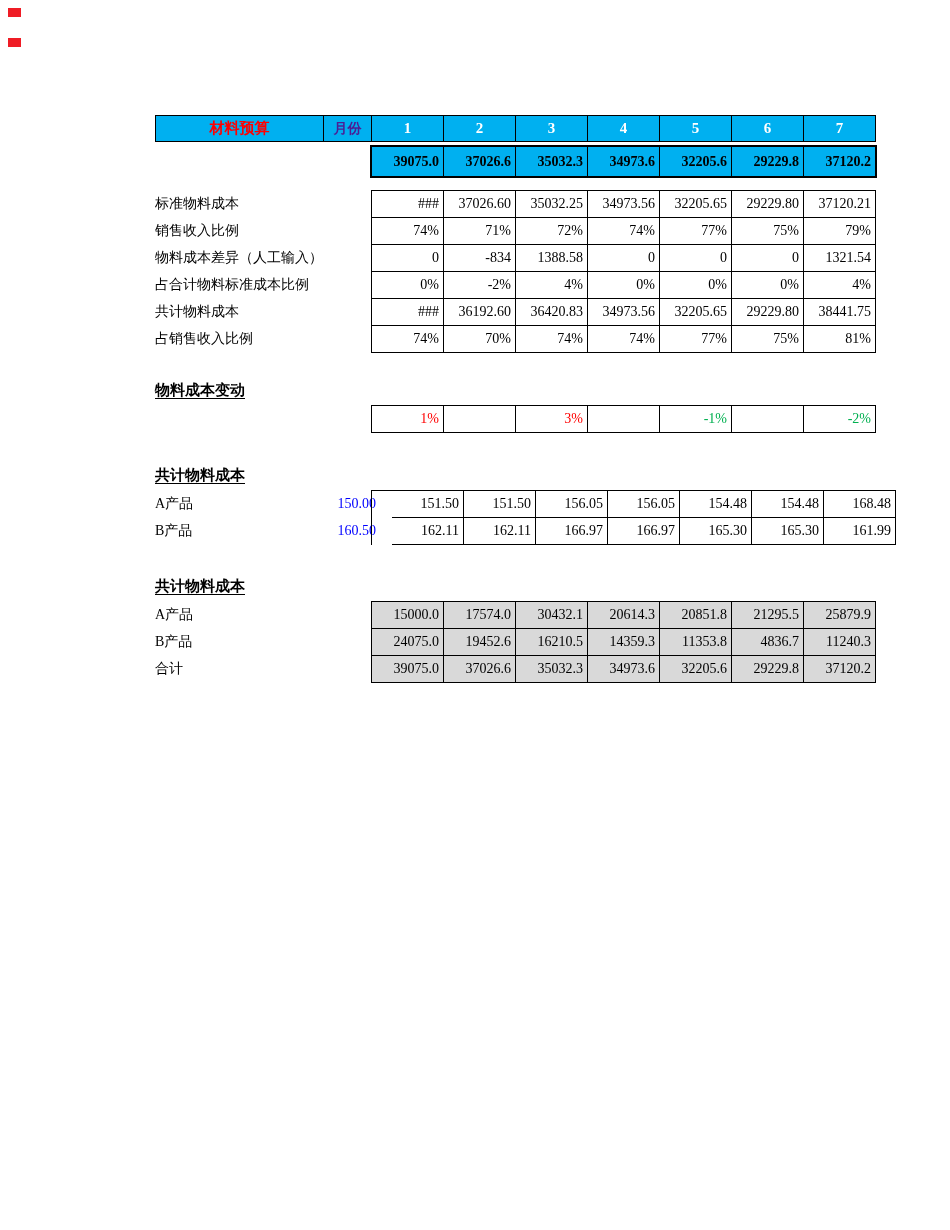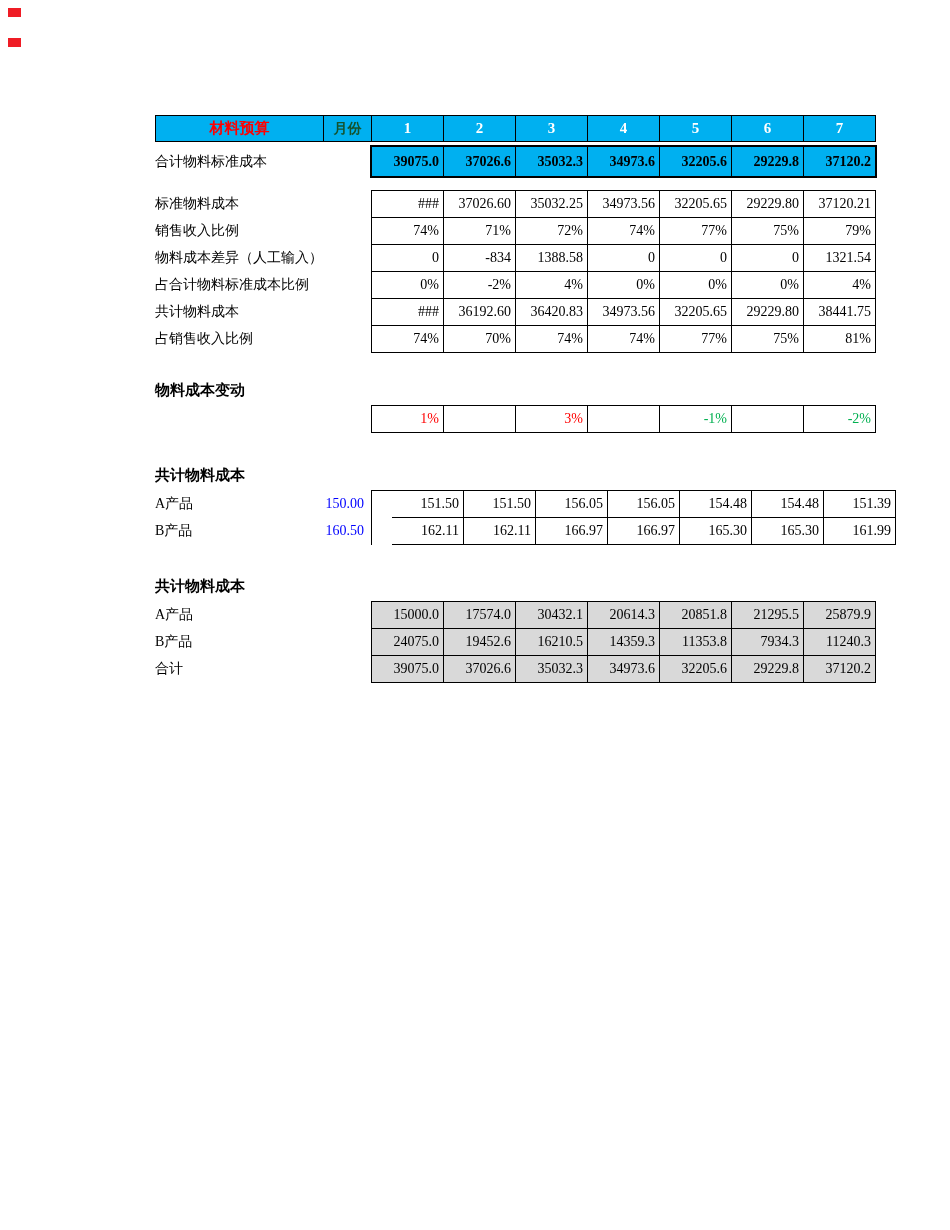--- a/index.html
+++ b/index.html
@@ -20,21 +20,21 @@
   
   .tbl { position:absolute; border-top:1px solid #000; border-left:1px solid #000; }
   .row { display:flex;border-radius:13px; }
 
   .hdr { left:155px; top:115px; }
   .hc {
     height:26px; background:#00B0F0; border-right:1px solid #000; border-bottom:1px solid #000;
     display:flex; align-items:center; justify-content:center; font-weight:bold; font-size:15px;
   }
   .hc.corner { width:168px; color:#FF0000; }
-  .hc.month  { width:48px;  color:#14532d; font-size:14px; }
+  .hc.month  { width:48px;  color:#4c1d95; font-size:14px; }
   .hc.mnum   { width:72px;  color:#ffffff; }
 
   .sum { left:371px; top:146px; box-shadow:0 0 0 1px #000; }
   .sc {
     width:72px; height:30px; background:#00B0F0; border-right:1px solid #000; border-bottom:1px solid #000;
     display:flex; align-items:center; justify-content:flex-end; padding-right:4px;
     font-size:14px; font-weight:bold; color:#000;
   }
 
   .main  { left:371px; top:190px; }
@@ -49,24 +49,24 @@
     font-size:14px; color:#000;
   }
   .c.gray { background:#D9D9D9; }
 
   .rl {
     position:absolute; left:155px; width:214px; font-size:14px; color:#000;
     display:flex; align-items:center; white-space:nowrap;
   }
   .sec {
     position:absolute; left:155px; font-size:15px; font-weight:bold;
-    text-underline-offset:3px; white-space:nowrap;
+    text-decoration:underline; text-underline-offset:3px; white-space:nowrap;
   }
   .base {
-    position:absolute; left:318px; width:46px; height:27px; line-height:27px;
+    position:absolute; left:330px; width:46px; height:27px; line-height:27px;
     text-align:right; font-size:14px; color:#0000FF;
   }
 </style>
 </head>
 <body>
 
 <div class="sheet">
 
   <div class="marker m1"></div>
   <div class="marker m2"></div>
@@ -79,21 +79,20 @@
       <div class="hc mnum">1</div>
       <div class="hc mnum">2</div>
       <div class="hc mnum">3</div>
       <div class="hc mnum">4</div>
       <div class="hc mnum">5</div>
       <div class="hc mnum">6</div>
       <div class="hc mnum">7</div>
     </div>
   </div>
 
-  <div class="rl" style="top:146px;height:31px">合计物料标准成本</div>
   <div class="tbl sum">
     <div class="row">
       <div class="sc">39075.0</div>
       <div class="sc">37026.6</div>
       <div class="sc">35032.3</div>
       <div class="sc">34973.6</div>
       <div class="sc">32205.6</div>
       <div class="sc">29229.8</div>
       <div class="sc">37120.2</div>
     </div>
@@ -182,21 +181,21 @@
   <div class="base" style="top:490px">150.00</div>
   <div class="base" style="top:517px">160.50</div>
   <div class="tbl unit">
     <div class="row">
       <div class="c">151.50</div>
       <div class="c">151.50</div>
       <div class="c">156.05</div>
       <div class="c">156.05</div>
       <div class="c">154.48</div>
       <div class="c">154.48</div>
-      <div class="c">151.39</div>
+      <div class="c">168.48</div>
     </div>
     <div class="row">
       <div class="c">162.11</div>
       <div class="c">162.11</div>
       <div class="c">166.97</div>
       <div class="c">166.97</div>
       <div class="c">165.30</div>
       <div class="c">165.30</div>
       <div class="c">161.99</div>
     </div>
@@ -215,21 +214,21 @@
       <div class="c gray">20851.8</div>
       <div class="c gray">21295.5</div>
       <div class="c gray">25879.9</div>
     </div>
     <div class="row">
       <div class="c gray">24075.0</div>
       <div class="c gray">19452.6</div>
       <div class="c gray">16210.5</div>
       <div class="c gray">14359.3</div>
       <div class="c gray">11353.8</div>
-      <div class="c gray">7934.3</div>
+      <div class="c gray">4836.7</div>
       <div class="c gray">11240.3</div>
     </div>
     <div class="row">
       <div class="c gray">39075.0</div>
       <div class="c gray">37026.6</div>
       <div class="c gray">35032.3</div>
       <div class="c gray">34973.6</div>
       <div class="c gray">32205.6</div>
       <div class="c gray">29229.8</div>
       <div class="c gray">37120.2</div>

